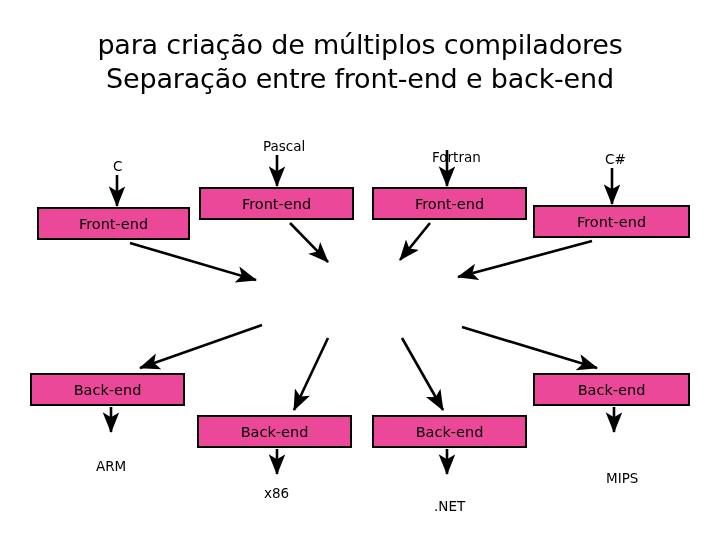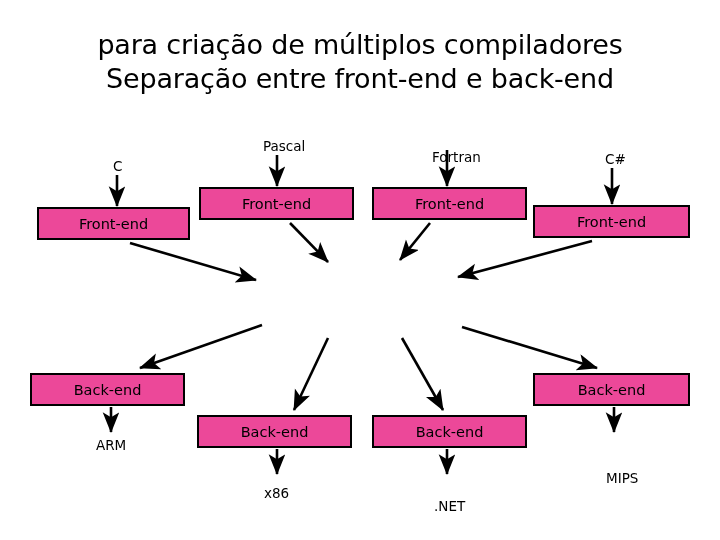--- a/index.html
+++ b/index.html
@@ -121,18 +121,18 @@
   <div class="nodebox" style="left:199px; top:187px; width:155px; height:33px;">Front-end</div>
   <div class="nodebox" style="left:372px; top:187px; width:155px; height:33px;">Front-end</div>
   <div class="nodebox" style="left:533px; top:205px; width:157px; height:33px;">Front-end</div>
 
 
   <div class="nodebox" style="left:30px; top:373px; width:155px; height:33px;">Back-end</div>
   <div class="nodebox" style="left:197px; top:415px; width:155px; height:33px;">Back-end</div>
   <div class="nodebox" style="left:372px; top:415px; width:155px; height:33px;">Back-end</div>
   <div class="nodebox" style="left:533px; top:373px; width:157px; height:33px;">Back-end</div>
 
-  <div class="srclabel" style="left:96px; top:437px;">ARM</div>
+  <div class="srclabel" style="left:96px; top:458px;">ARM</div>
   <div class="srclabel" style="left:264px; top:485px;">x86</div>
   <div class="srclabel" style="left:434px; top:498px;">.NET</div>
   <div class="srclabel" style="left:606px; top:470px;">MIPS</div>
 
 </div>
 
 </body></html>

